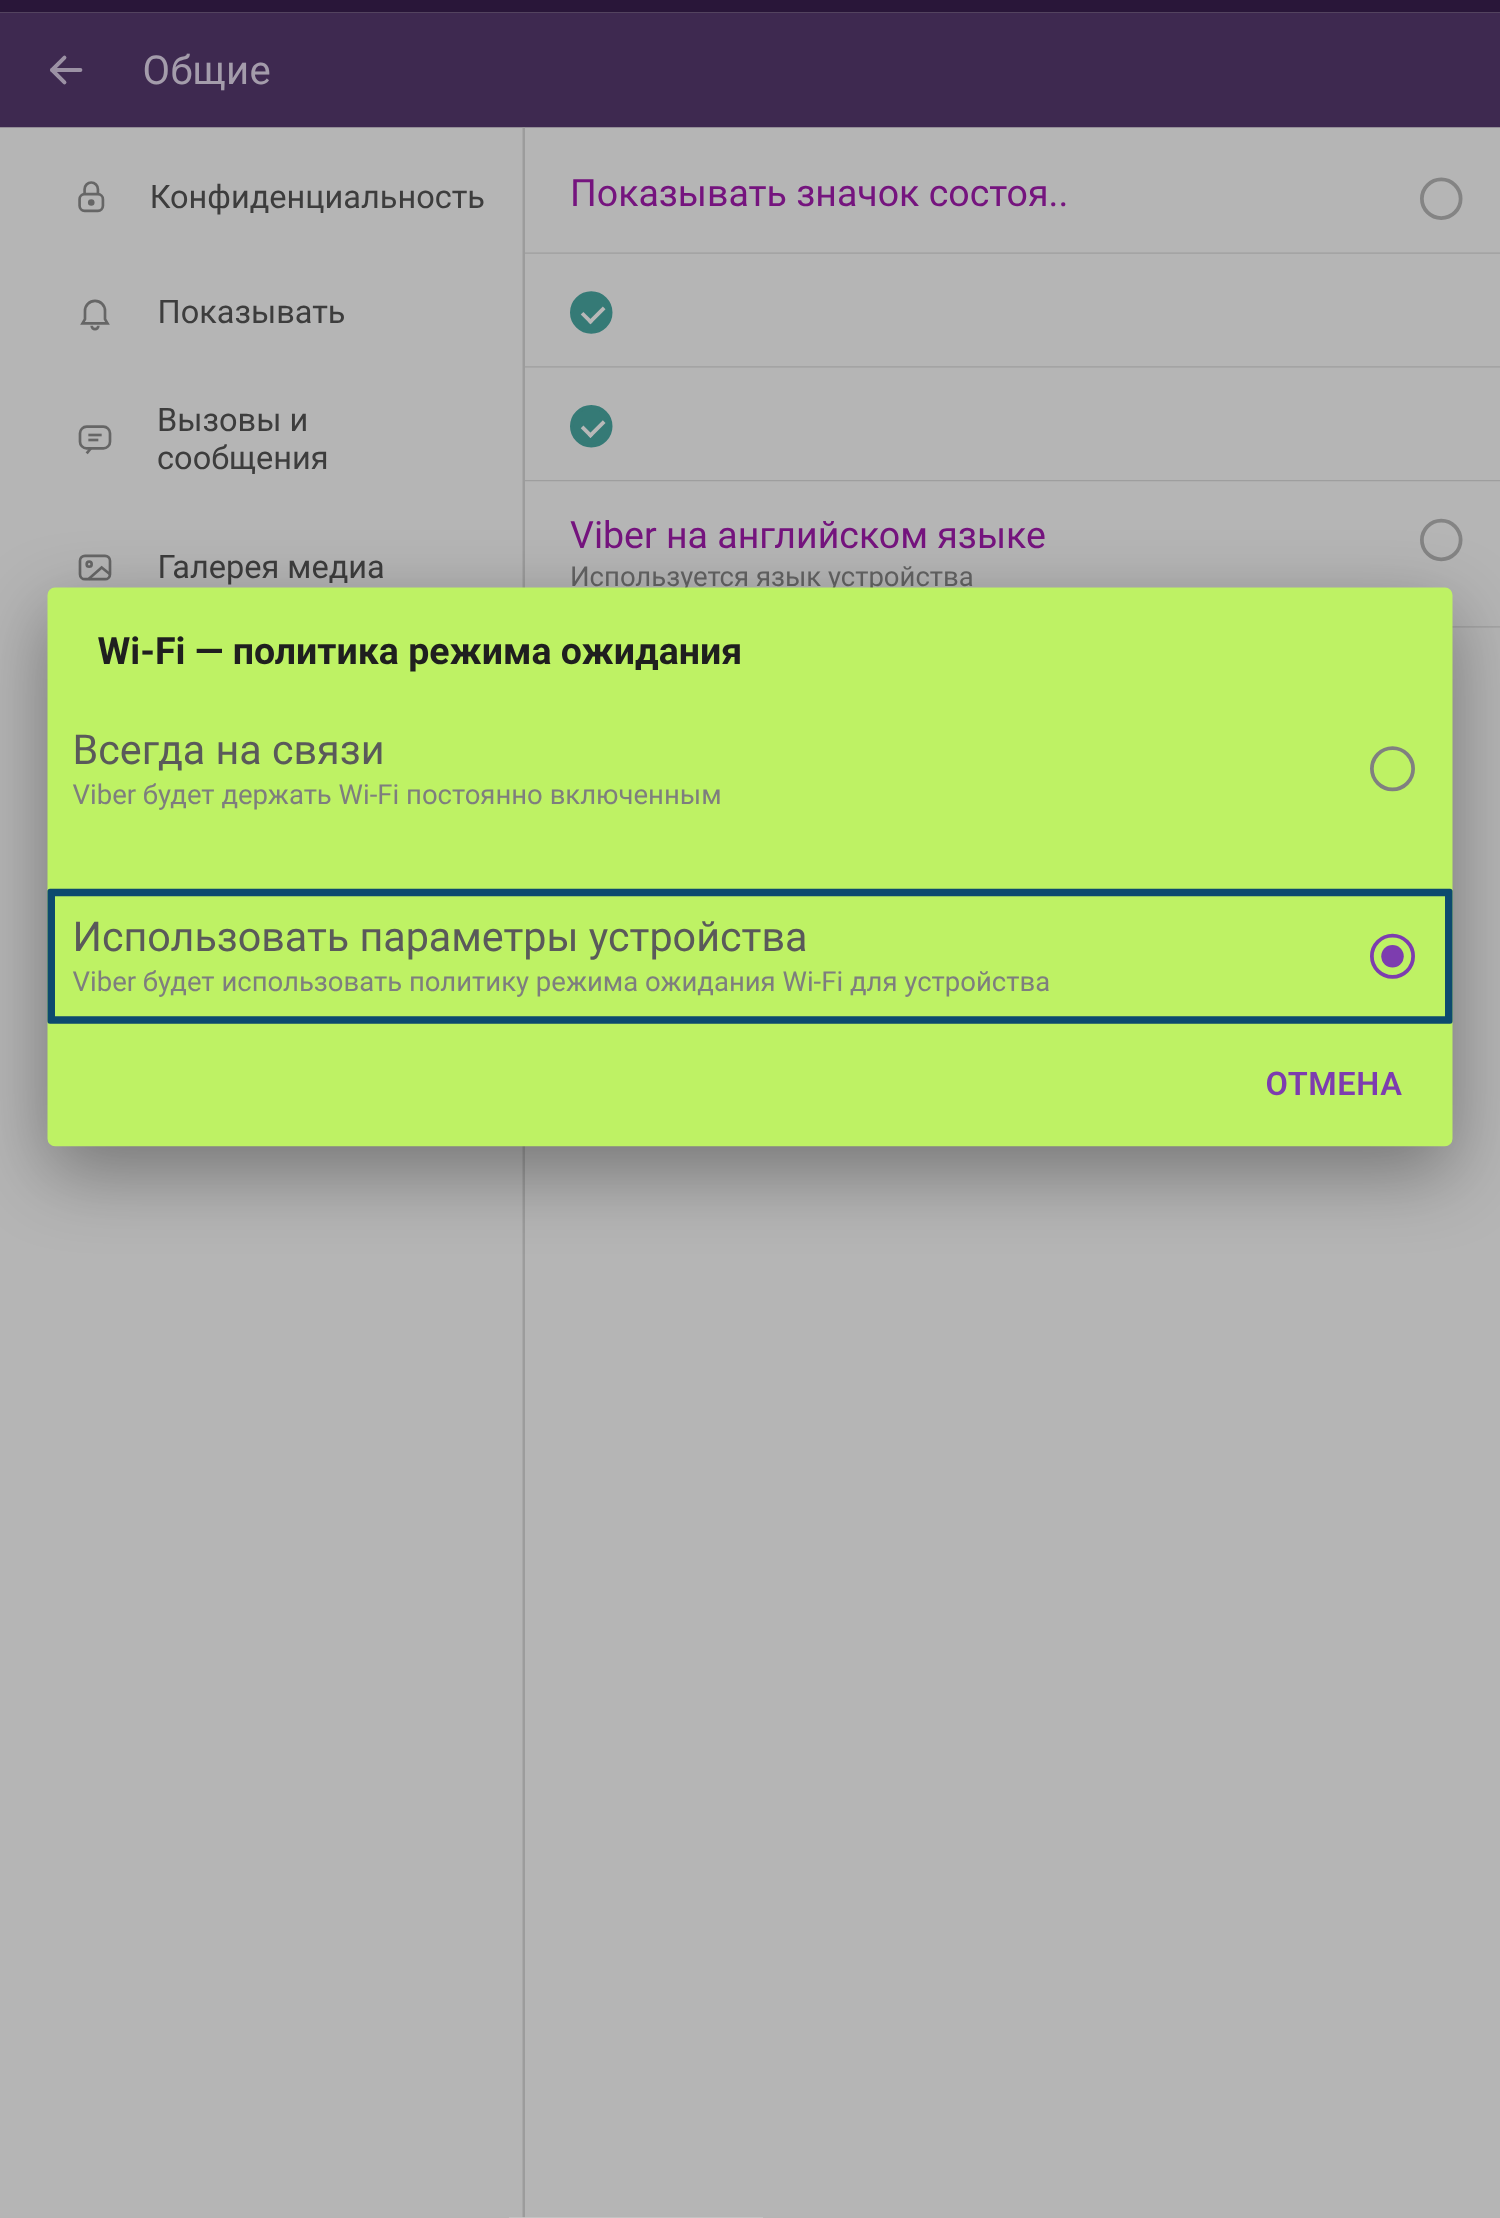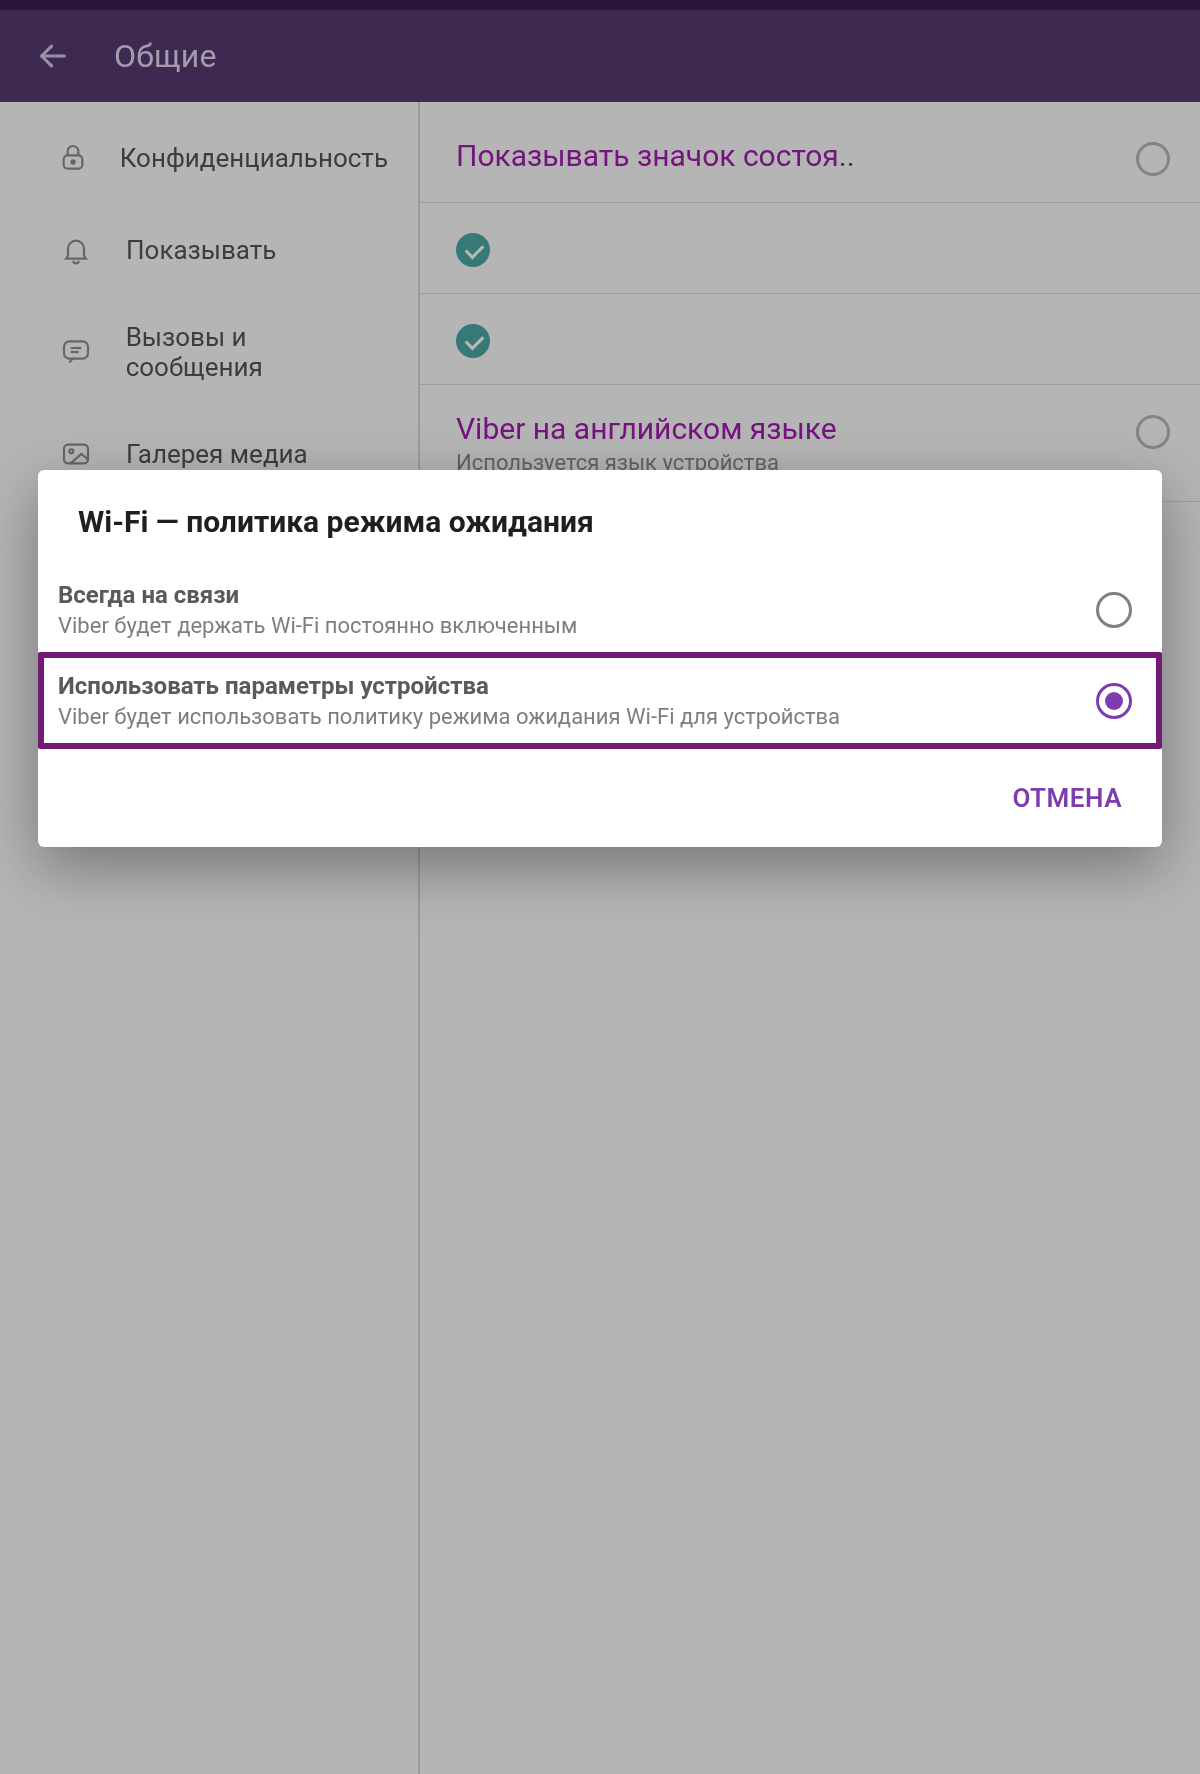--- a/index.html
+++ b/index.html
@@ -81,54 +81,55 @@
       position:absolute; inset:0;
       background: rgba(0,0,0,.28);
     }
 
     
     .dialog {
       position: absolute;
       left: 38px;
       right: 38px;
       top: 470px;
-      background: #ffffff;
+      background: #bef264;
       border-radius: 6px;
       box-shadow: 0 20px 60px rgba(0,0,0,.35);
       padding-bottom: 10px;
     }
     .dialog-title {
       font-size: 30px;
       font-weight: 700;
       color: #1f1f1f;
       padding: 34px 40px 28px 40px;
     }
 
     .opt {
       display:flex; align-items:center; justify-content:space-between;
       padding: 14px 24px 14px 14px;
       gap: 20px;
     }
     .opt .texts { flex:1; }
-    .opt .t  { font-size: 24px; color:#5a5a5a;font-weight:bold; }
+    .opt .t  { font-size: 33px; color:#5a5a5a; }
     .opt .s  { font-size: 22px; color:#7e7e7e; margin-top:4px; }
 
     .radio {
       width: 36px; height: 36px; border-radius:50%;
       border: 3px solid #808080; flex:none; position:relative;
     }
     .radio.filled { border-color:#7d3daf; }
     .radio.filled::after {
       content:""; position:absolute; inset:6px; border-radius:50%;
       background:#7d3daf;
     }
 
     .opt.highlight {
-      border: 6px solid #701a75;
+      border: 6px solid #0c4a6e;
       border-radius: 2px;
+      margin-top: 48px;
     }
     .opt:not(.highlight){ padding-left: 20px; padding-right: 30px;}
 
     .dialog-actions {
       display:flex; justify-content:flex-end;
       padding: 34px 40px 24px 40px;
     }
     .action-btn {
       font-size: 26px;
       font-weight: 600;

